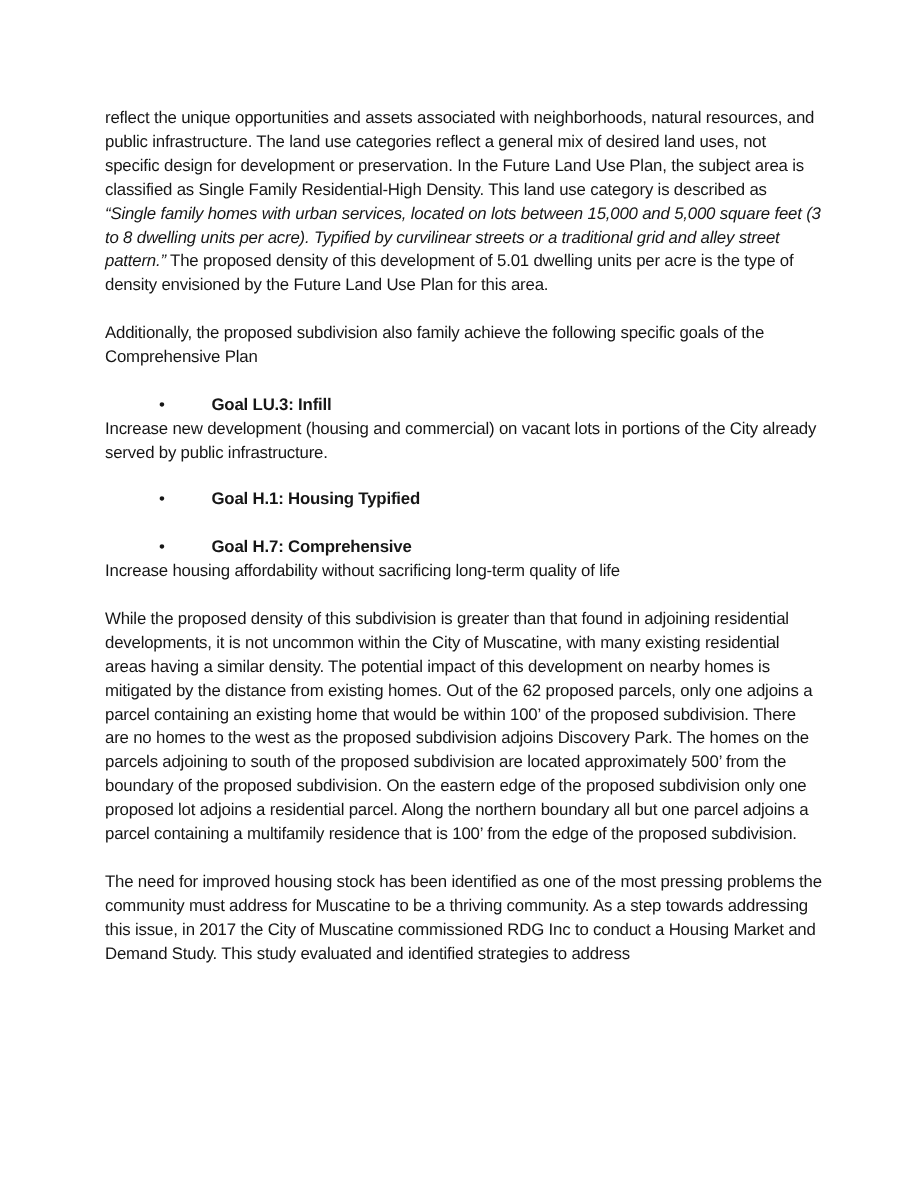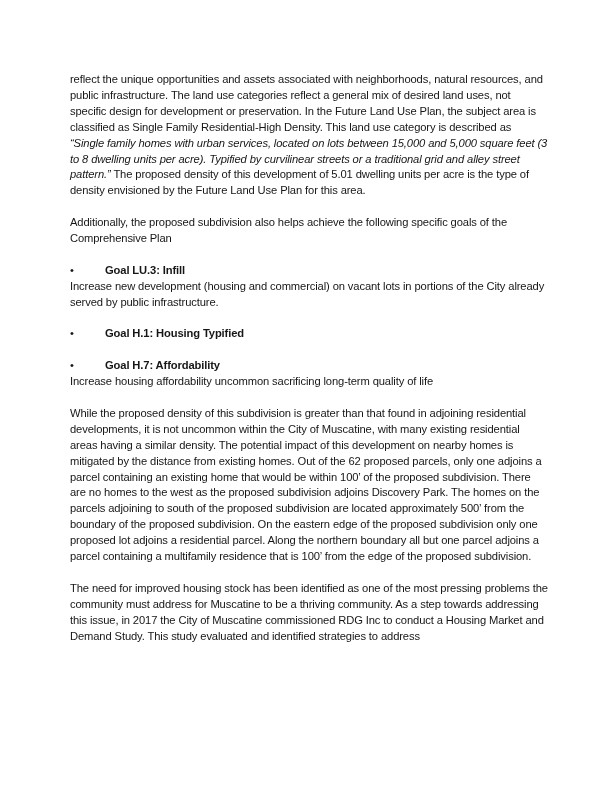--- a/index.html
+++ b/index.html
@@ -24,43 +24,44 @@
     font-size: 11.2px;
     line-height: 15.9px;
     letter-spacing: -0.12px;
     text-align: left;
   }
   .block {
     margin: 0 0 15.9px 0;
   }
   .goal-line {
     white-space: nowrap;
+    margin-left: 36px;
   }
   .bullet-glyph {
     display: inline-block;
     width: 35px;
   }
   .run { font-style: normal; font-weight: normal; }
   .run-i { font-style: italic; }
   .run-b { font-weight: bold; }
 </style>
 </head>
 <body>
 
 <div class="page">
   <div class="content">
       <div class="block"><span class="run">reflect the unique opportunities and assets associated with neighborhoods, natural resources, and public infrastructure. The land use categories reflect a general mix of desired land uses, not specific design for development or preservation.  In the Future Land Use Plan, the subject area is classified as Single Family Residential-High Density.  This land use category is described as </span><span class="run-i">“Single family homes with urban services, located on lots between 15,000 and 5,000 square feet (3 to 8 dwelling units per acre). Typified by curvilinear streets or a traditional grid and alley street pattern.”</span><span class="run">  The proposed density of this development of 5.01 dwelling units per acre is the type of density envisioned by the Future Land Use Plan for this area.</span></div>
-      <div class="block"><span class="run">Additionally, the proposed subdivision also helps achieve the following specific goals of the Comprehensive Plan</span></div>
+      <div class="block"><span class="run">Additionally, the proposed subdivision also family achieve the following specific goals of the Comprehensive Plan</span></div>
       <div class="block">
         <div class="goal-line"><span class="bullet-glyph">•</span><span class="run-b">Goal LU.3: Infill</span></div>
         <div>Increase new development (housing and commercial) on vacant lots in portions of the City already served by public infrastructure.</div>
       </div>
       <div class="block">
         <div class="goal-line"><span class="bullet-glyph">•</span><span class="run-b">Goal H.1: Housing Typified</span></div>
       </div>
       <div class="block">
-        <div class="goal-line"><span class="bullet-glyph">•</span><span class="run-b">Goal H.7: Affordability</span></div>
-        <div>Increase housing affordability uncommon sacrificing long-term quality of life</div>
+        <div class="goal-line"><span class="bullet-glyph">•</span><span class="run-b">Goal H.7: Comprehensive</span></div>
+        <div>Increase housing affordability without sacrificing long-term quality of life</div>
       </div>
       <div class="block"><span class="run">While the proposed density of this subdivision is greater than that found in adjoining residential developments, it is not uncommon within the City of Muscatine, with many existing residential areas having a similar density.  The potential impact of this development on nearby homes is mitigated by the distance from existing homes.  Out of the 62 proposed parcels, only one adjoins a parcel containing an existing home that would be within 100’ of the proposed subdivision.  There are no homes to the west as the proposed subdivision adjoins Discovery Park.  The homes on the parcels adjoining to south of the proposed subdivision are located approximately 500’ from the boundary of the proposed subdivision.   On the eastern edge of the proposed subdivision only one proposed lot adjoins a residential parcel.  Along the northern boundary all but one parcel adjoins a parcel containing a multifamily residence that is 100’ from the edge of the proposed subdivision.</span></div>
       <div class="block"><span class="run">The need for improved housing stock has been identified as one of the most pressing problems the community must address for Muscatine to be a thriving community.  As a step towards addressing this issue, in 2017 the City of Muscatine commissioned RDG Inc to conduct a Housing Market and Demand Study.  This study evaluated and identified strategies to address</span></div>
     </div>
 </div>
 
 </body></html>

